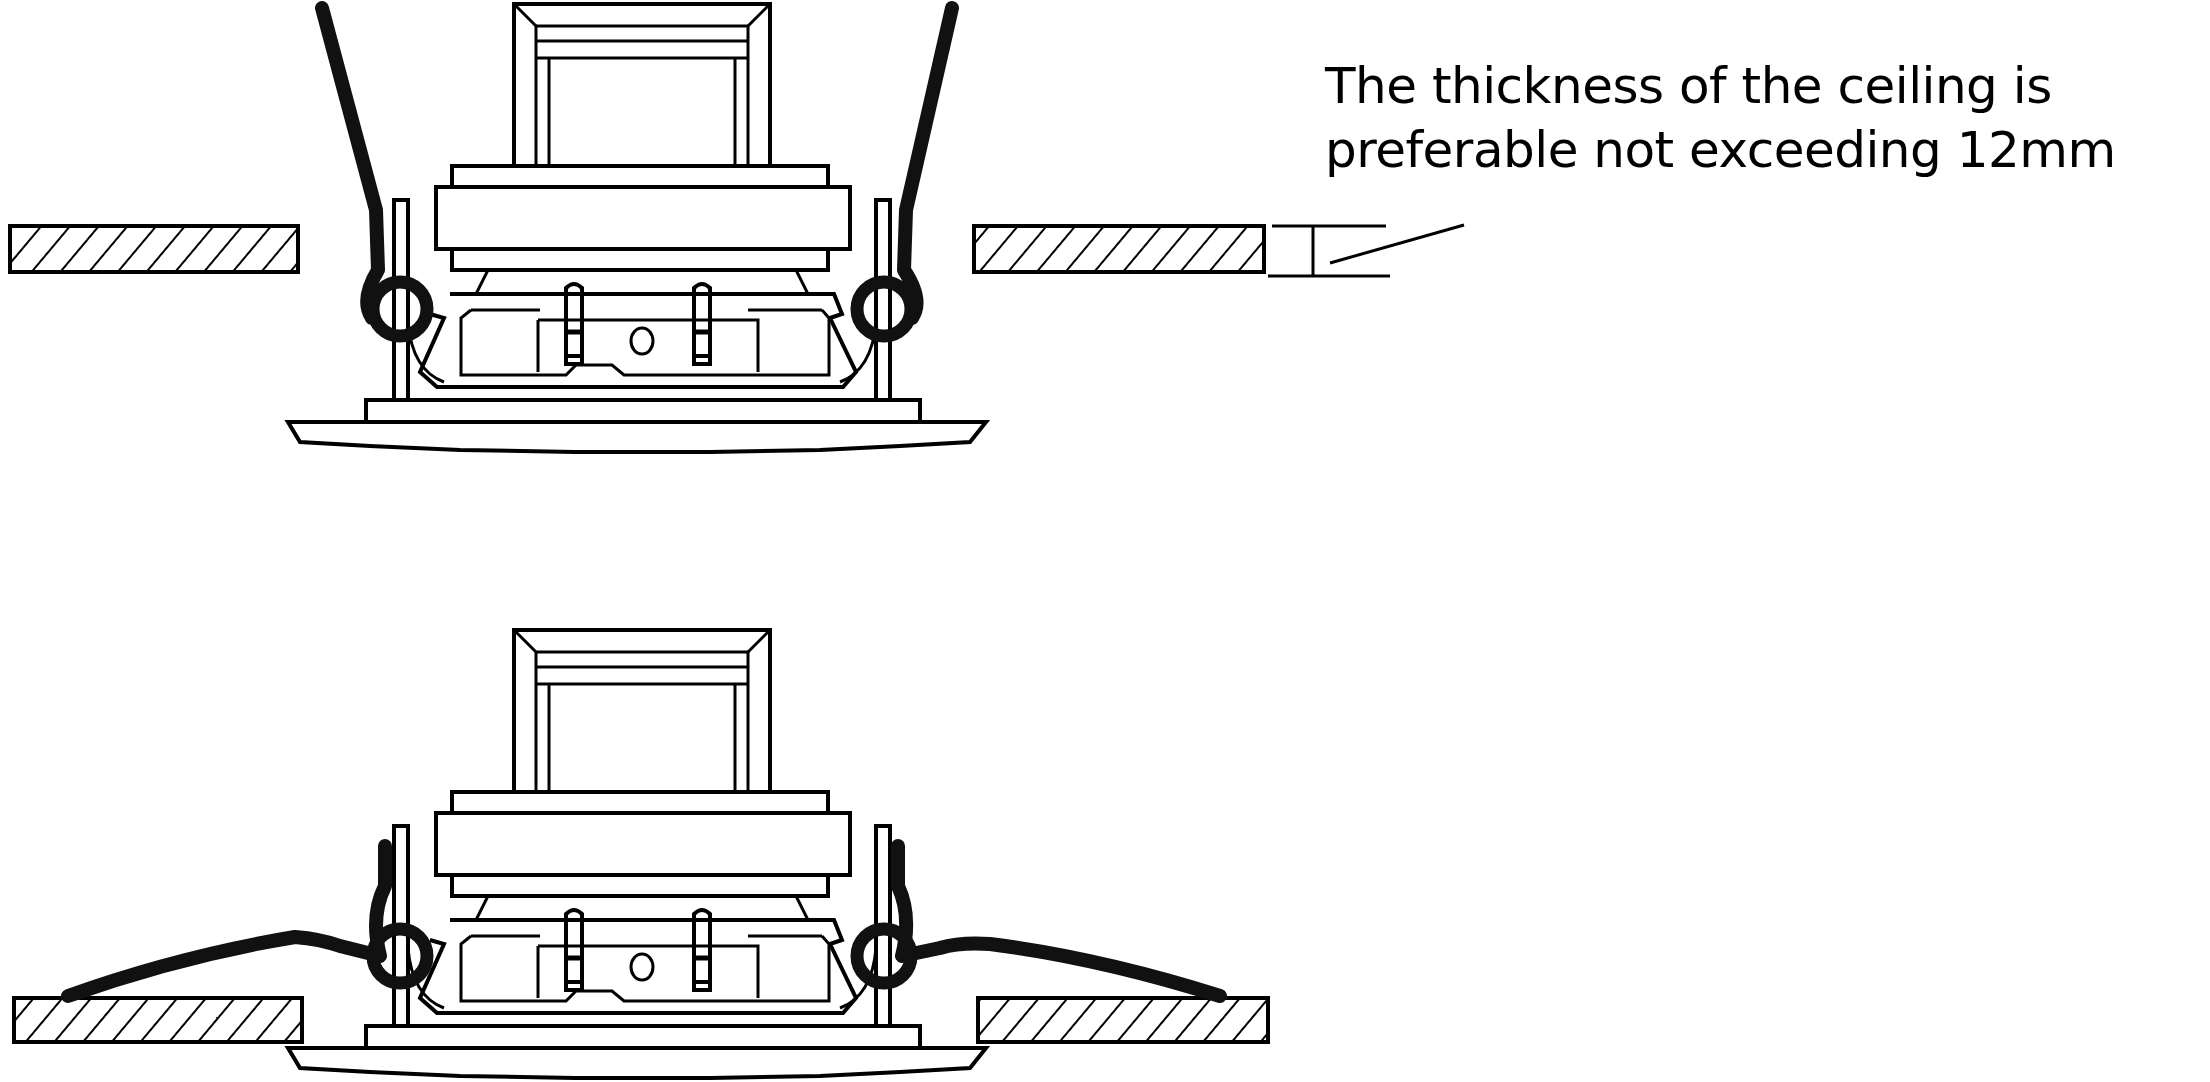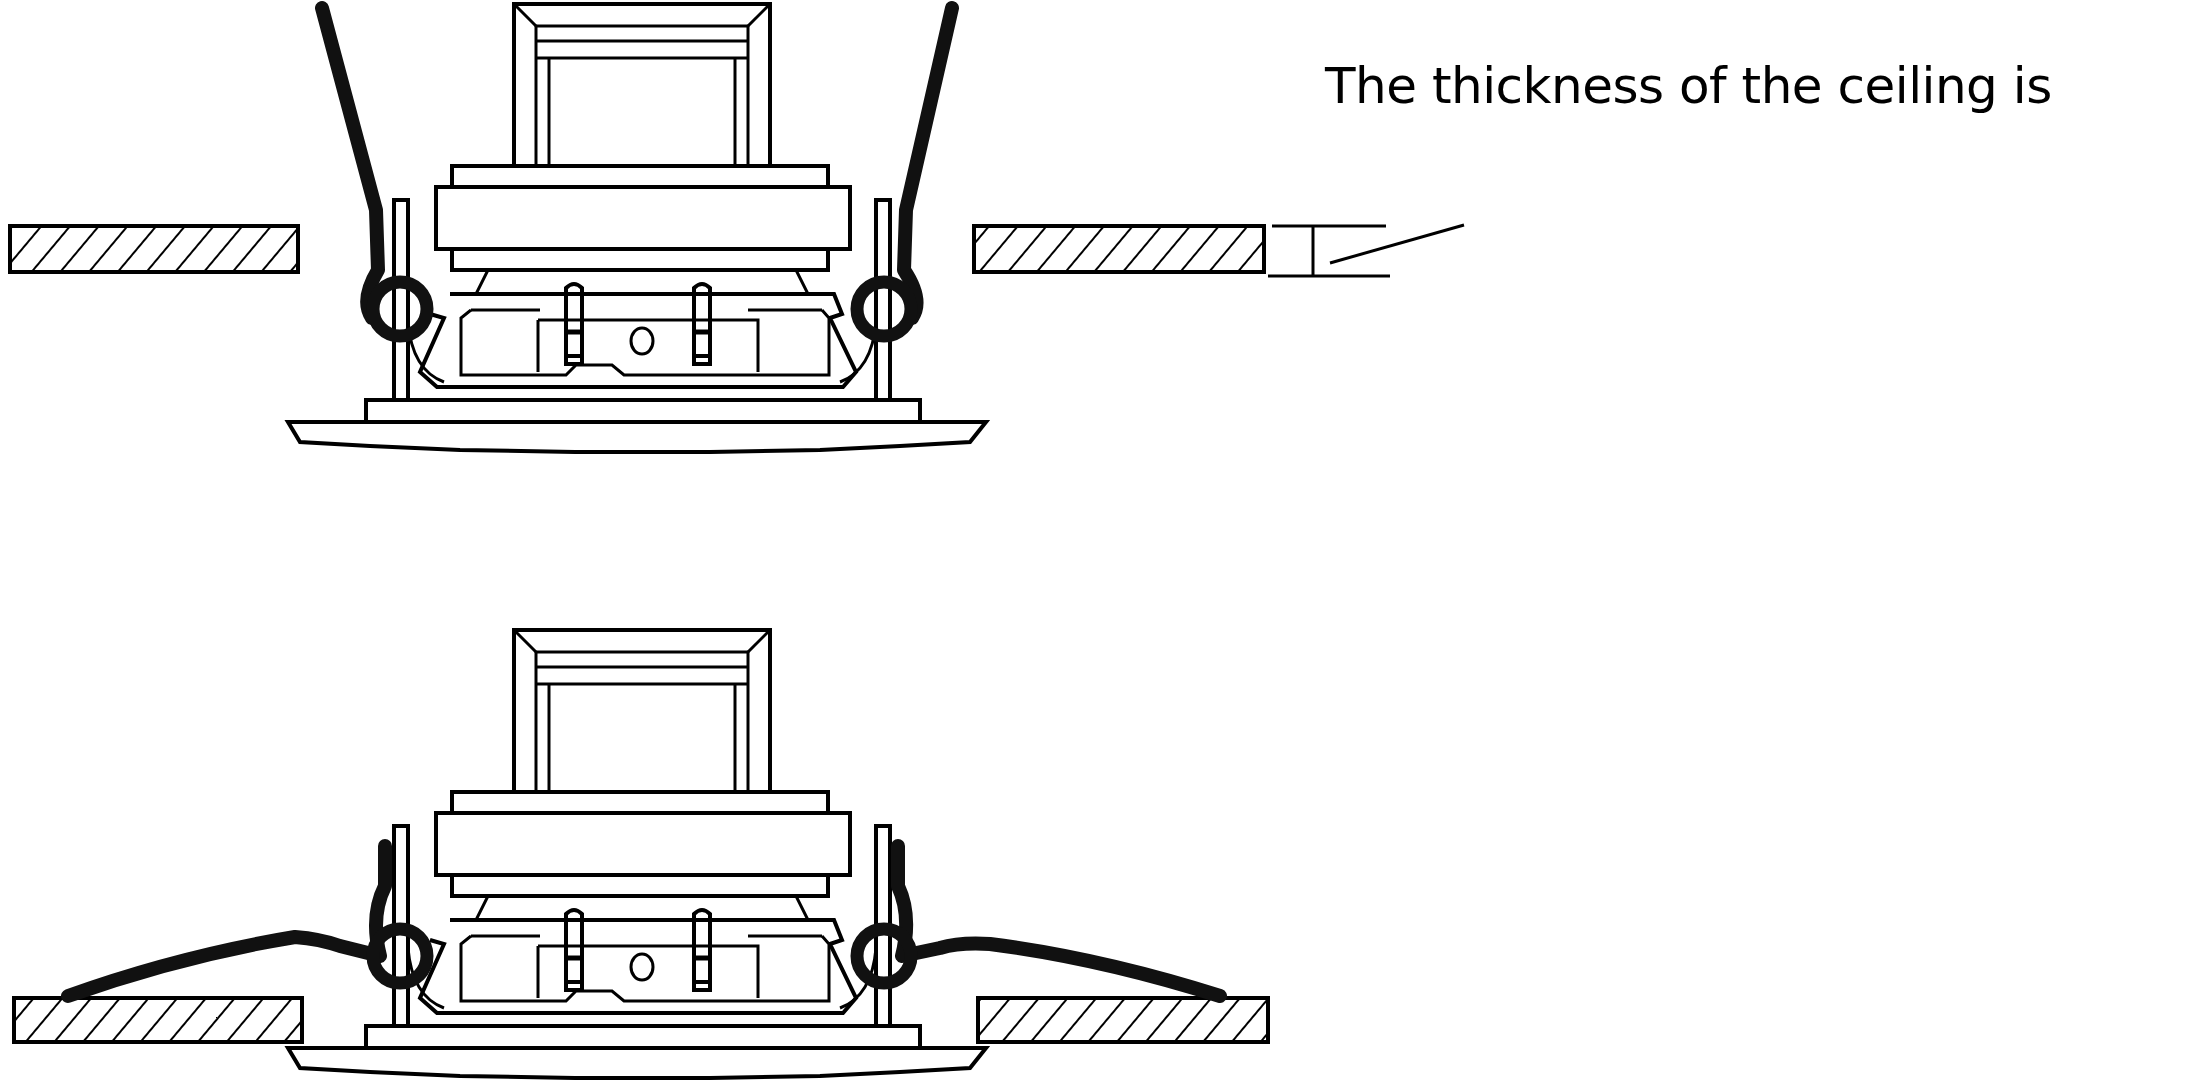--- a/index.html
+++ b/index.html
@@ -20,20 +20,21 @@
     .ln { stroke: #000; stroke-width: 4; fill: none; }
     .ln-thin { stroke: #000; stroke-width: 3; fill: none; }
     .spring { stroke: #111; stroke-width: 14; fill: none; stroke-linecap: round; stroke-linejoin: round; }
     .ring { stroke: #111; stroke-width: 13; fill: none; }
   </style>
 </head>
 <body>
 
 <div class="note">
   <span>The thickness of the ceiling is</span>
+  <span>preferable not exceeding 12mm</span>
 </div>
 
 <svg class="diagram" width="2210" height="1082" viewBox="0 0 2210 1082">
   <defs>
     <pattern id="hatch" patternUnits="userSpaceOnUse" width="22" height="22" patternTransform="rotate(40)">
       <line x1="0" y1="0" x2="0" y2="22" stroke="#000" stroke-width="4"></line>
     </pattern>
 
     <g id="speaker">
 

